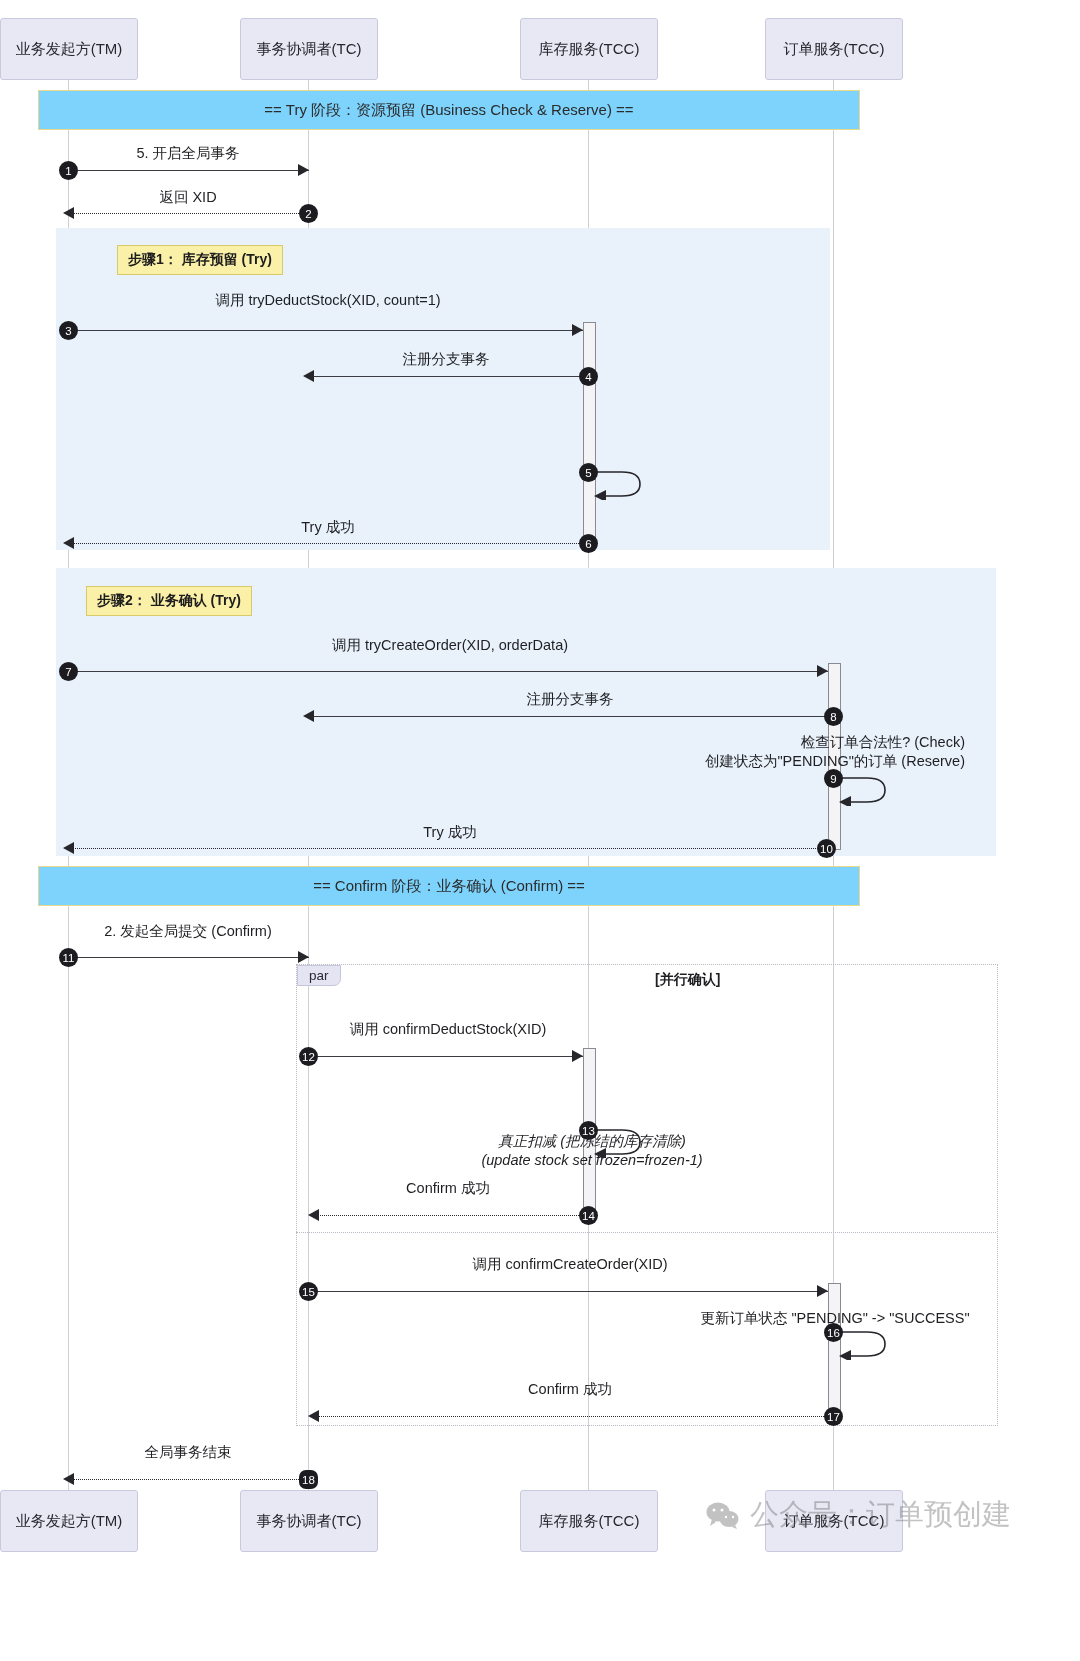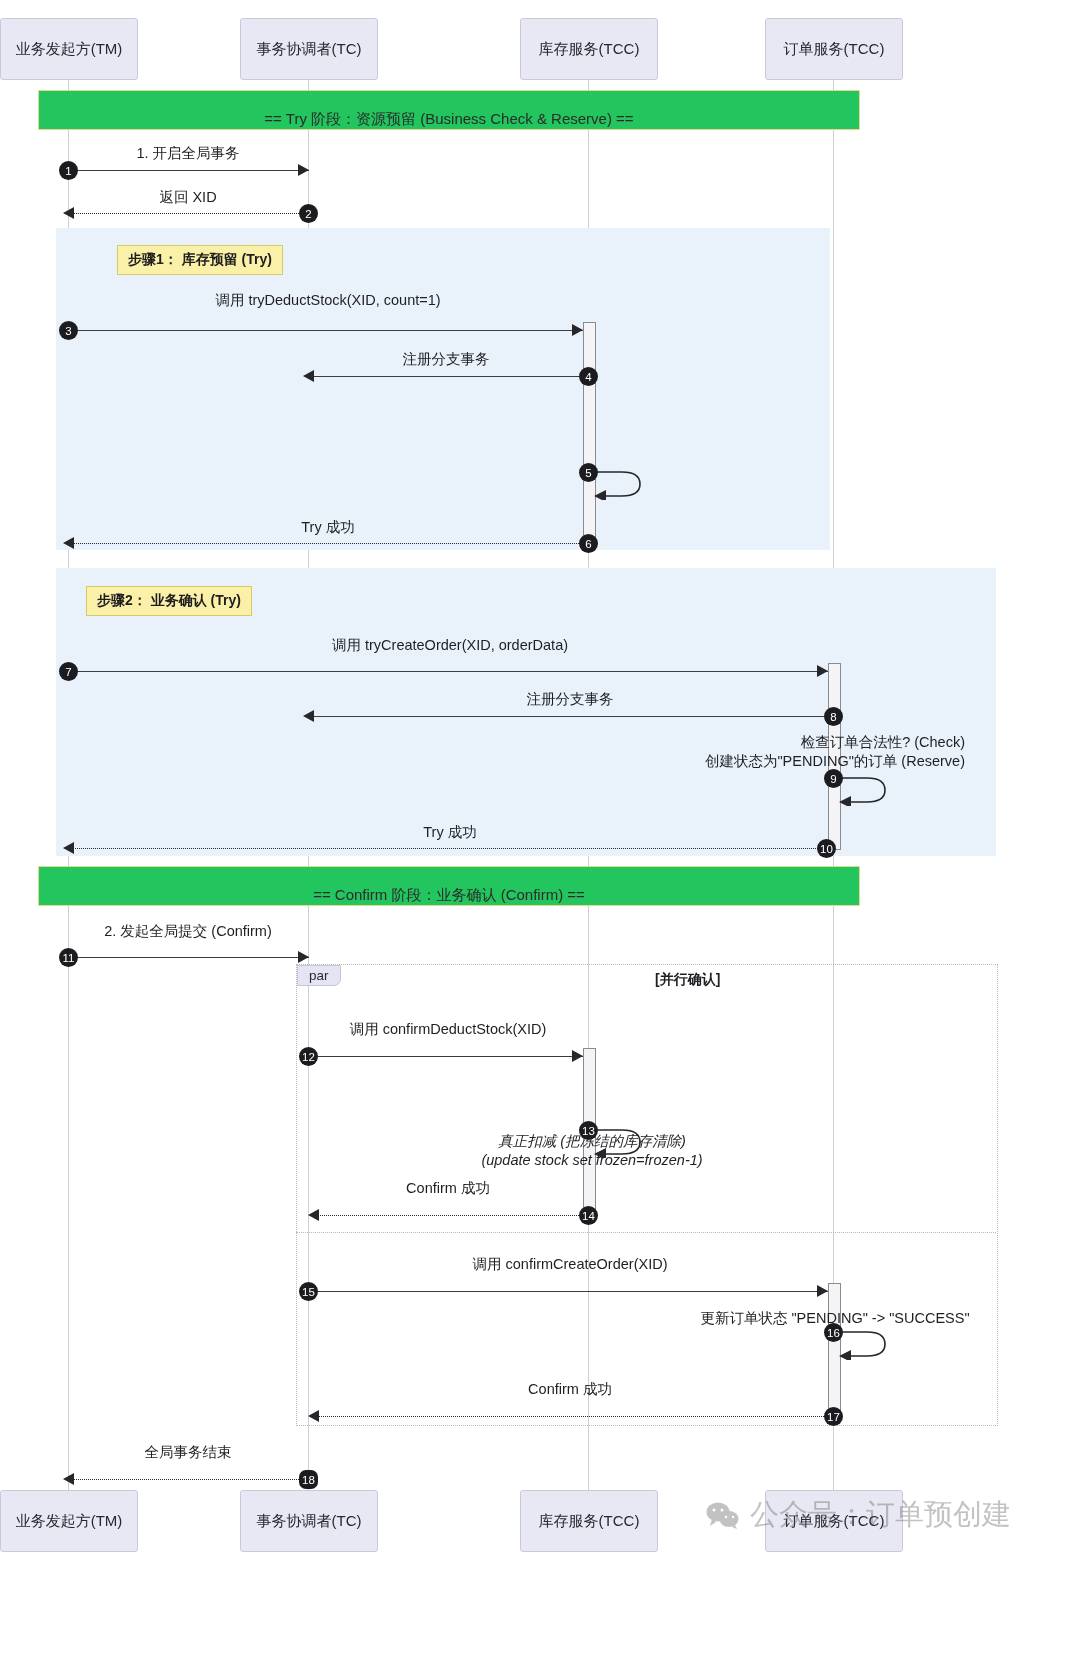--- a/index.html
+++ b/index.html
@@ -3,22 +3,22 @@
 <meta charset="utf-8">
 <style>
   html,body{margin:0;padding:0;background:#ffffff;}
   body{font-family:"Liberation Sans","DejaVu Sans",sans-serif;}
   #stage{position:relative;width:1080px;height:1661px;background:#ffffff;overflow:hidden;}
 
   .lifeline{position:absolute;width:1px;background:#d0d0d4;}
   .actor-box{position:absolute;background:#e8e8f5;border:1px solid #c9c9de;border-radius:3px;
     display:flex;align-items:center;justify-content:center;color:#24292e;font-size:15px;
     font-family:"Liberation Sans","DejaVu Sans",sans-serif;}
-  .note-band{position:absolute;background:#22c55e;border:1px solid #e6d98a;
-    display:flex;align-items:flex-end;justify-content:center;font-size:15px;color:#2b2b2b;}
+  .note-band{position:absolute;background:#7dd3fc;border:1px solid #e6d98a;
+    display:flex;align-items:center;justify-content:center;font-size:15px;color:#2b2b2b;}
   .group-box{position:absolute;background:#e9f2fb;}
   .step-label{position:absolute;background:#fbf0a8;border:1px solid #d8c96a;
     font-size:14px;font-weight:bold;color:#1d1d1d;padding:5px 10px;white-space:nowrap;}
   .activation{position:absolute;width:11px;background:#f4f4f6;border:1px solid #8a8a90;}
   .msg-line{position:absolute;height:0;border-top:1.4px solid #3b3b42;}
   .msg-line.dashed{border-top:1.6px dotted #26262b;}
   .arrow-right,.arrow-left{position:absolute;width:0;height:0;
     border-top:6px solid transparent;border-bottom:6px solid transparent;}
   .arrow-right{border-left:11px solid #26262b;}
   .arrow-left{border-right:11px solid #26262b;}
@@ -59,21 +59,21 @@
     <span>库存服务(TCC)</span>
   </div>
   <div class="actor-box" style="left:765px;top:18px;width:136px;height:60px;">
     <span>订单服务(TCC)</span>
   </div>
 
   <div class="note-band" style="left:38px;top:90px;width:820px;height:38px;">
     <span>== Try 阶段：资源预留 (Business Check &amp; Reserve) ==</span>
   </div>
 
-  <div class="msg-text" style="left:188px;top:144px;">1. 开启全局事务</div>
+  <div class="msg-text" style="left:188px;top:144px;">5. 开启全局事务</div>
   <div class="msg-line" style="left:68px;top:170px;width:241px;"></div>
   <div class="arrow-right" style="left:298px;top:164px;"></div>
   <div class="seq-num" style="left:59px;top:161px;">1</div>
 
   <div class="msg-text" style="left:188px;top:188px;">返回 XID</div>
   <div class="msg-line dashed" style="left:68px;top:213px;width:241px;"></div>
   <div class="arrow-left" style="left:63px;top:207px;"></div>
   <div class="seq-num" style="left:299px;top:204px;">2</div>
 
   <div class="group-box" style="left:56px;top:228px;width:774px;height:322px;"></div>

